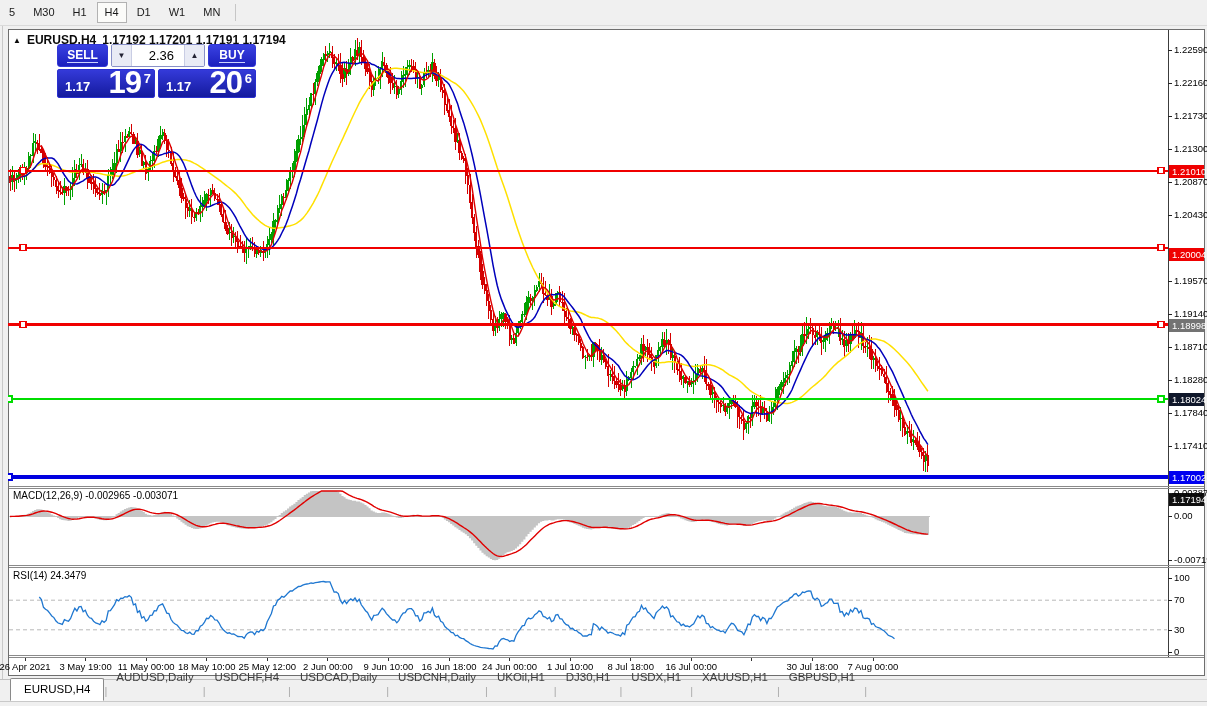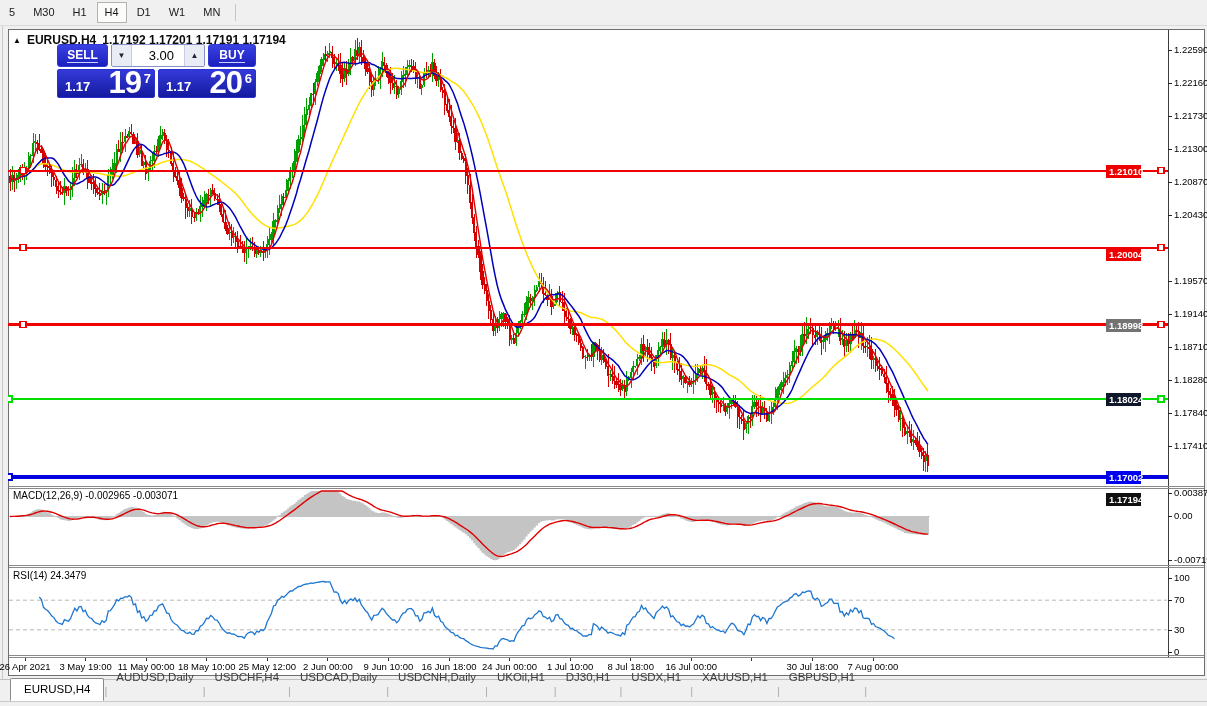--- a/index.html
+++ b/index.html
@@ -18,22 +18,22 @@
   #chart-svg{position:absolute;left:8px;top:29px;z-index:3;}
   .axis-vline{position:absolute;left:1168px;top:30px;width:1px;height:627px;background:#3c3c3c;z-index:4;}
   .sep{position:absolute;left:9px;width:1195px;height:1px;background:#8a8a8a;z-index:4;}
   .chart-title{position:absolute;left:13px;top:33px;z-index:5;font-size:12px;font-weight:bold;
     color:#0a0a0a;display:flex;align-items:center;gap:6px;white-space:nowrap;}
   .chart-title .tri{font-size:8px;}
   .ind-label{position:absolute;z-index:5;font-size:10px;color:#000;white-space:nowrap;}
   
   .scale-tick{position:absolute;left:1174px;font-size:9.5px;font-weight:normal;color:#000;z-index:5;white-space:nowrap;}
   .scale-dash{position:absolute;left:1168px;width:4px;height:1px;background:#222;z-index:5;}
-  .level-label{position:absolute;left:1106px;width:35px;height:13px;line-height:13px;z-index:5;
-    font-size:9.5px;font-weight:bold;color:#fff;padding-left:3px;box-sizing:border-box;}
+  .level-label{position:absolute;left:1169px;width:35px;height:13px;line-height:13px;z-index:5;
+    font-size:9.5px;font-weight:normal;color:#fff;padding-left:3px;box-sizing:border-box;}
   
   .x-label{position:absolute;top:661px;transform:translateX(-50%);font-size:9.5px;color:#000;
     white-space:nowrap;z-index:5;}
   
   .trade{position:absolute;left:10px;top:44px;width:199px;z-index:6;margin-left:47px;}
   .trade-row1{display:flex;height:23px;}
   .btn-sell,.btn-buy{width:49px;background:linear-gradient(#3a42e2,#1b1fbd);border:1px solid #3036d6;
     border-radius:3px;color:#fff;font-size:12px;font-weight:bold;display:flex;align-items:center;
     justify-content:center;cursor:pointer;}
   .btn-buy{width:46px;}
@@ -157,21 +157,21 @@
   <span>1.17192 1.17201 1.17191 1.17194</span>
 </div>
 
 <div class="trade">
   <div class="trade-row1">
     <div class="btn-sell">
         <span>SELL</span>
       </div>
     <div class="spin">
       <div class="spin-btn">▼</div>
-      <div class="spin-field">3.00</div>
+      <div class="spin-field">2.36</div>
       <div class="spin-btn up">▲</div>
     </div>
     <div class="btn-buy">
         <span>BUY</span>
       </div>
   </div>
   <div class="trade-row2">
     <div class="price-box">
       <span class="pb-small">1.17</span>
       <span class="pb-big">19</span>

